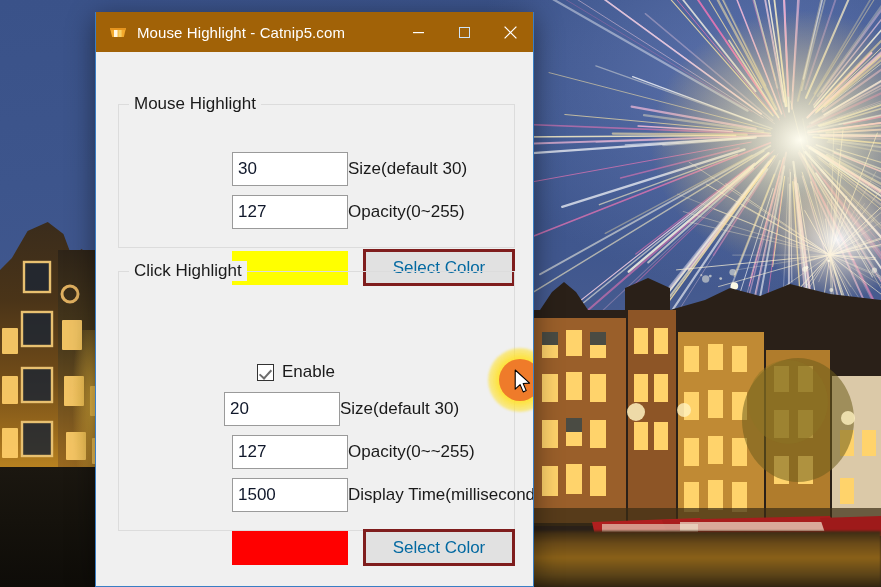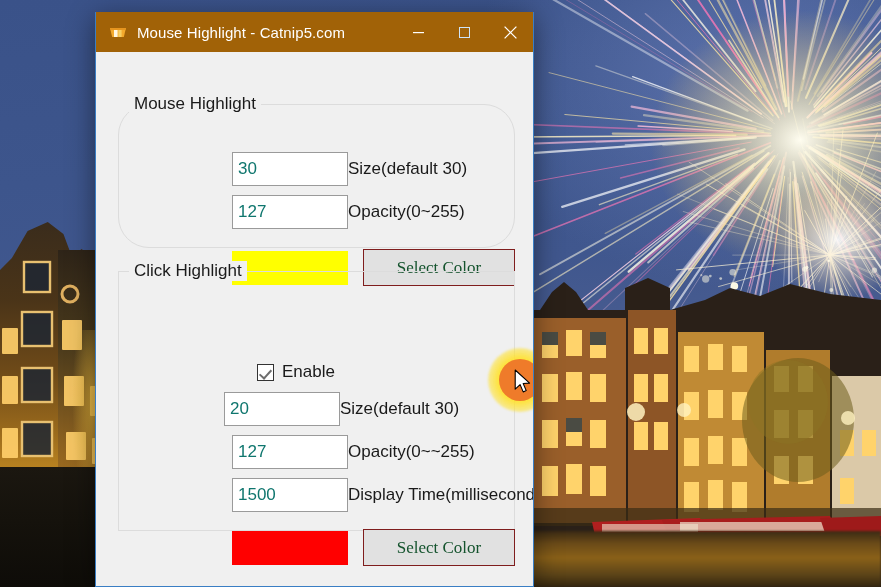--- a/index.html
+++ b/index.html
@@ -80,29 +80,29 @@
   .group .legend{
     position:absolute;top:-11px;left:10px;background:#f0f0f0;padding:0 5px;
     font-size:17px;color:#1a1a1a;white-space:nowrap;
   }
   #group-mouse{top:52px;height:144px;}
   #group-click{top:219px;height:260px;}
 
   .row{position:absolute;display:flex;align-items:center;}
   .tbox{
     width:116px;height:34px;background:#fff;border:1px solid #9a9a9a;
-    box-sizing:border-box;font-size:17px;color:#0f766e;
+    box-sizing:border-box;font-size:17px;color:#0f172a;
     padding:0 0 0 5px;line-height:32px;font-family:"Liberation Sans", sans-serif;
     outline:none;
   }
   .lbl{font-size:17px;color:#1a1a1a;white-space:nowrap;}
   .swatch{width:116px;height:34px;border:0;box-sizing:border-box;}
   .btn{
-    background:#e1e1e1;border:1px solid #7f1d1d;box-sizing:border-box;
-    font-size:17px;color:#14532d;font-family:Liberation Serif, serif;
+    background:#e1e1e1;border:3px solid #7f1d1d;box-sizing:border-box;
+    font-size:17px;color:#0369a1;font-family:Liberation Sans, sans-serif;
     display:flex;align-items:center;justify-content:center;text-align:center;
     line-height:1.15;
   }
 
   .cbwrap{display:flex;align-items:center;}
   .cbox{
     width:17px;height:17px;border:1px solid #333;background:#fff;box-sizing:border-box;
     position:relative;flex:none;
   }
   .cbox::after{
@@ -560,21 +560,21 @@
       <div class="wbtn close">
         <svg width="13" height="13" viewBox="0 0 13 13">
             <path d="M0.6 0.6 L12.4 12.4 M12.4 0.6 L0.6 12.4" stroke="#fff" stroke-width="1.3"></path>
           </svg>
       </div>
     </div>
   </div>
 
   <div class="client">
 
-    <fieldset class="group" id="group-mouse" style="margin:0;padding:0;border-radius:31px;">
+    <fieldset class="group" id="group-mouse" style="margin:0;padding:0;">
       <div class="legend">Mouse Highlight</div>
     </fieldset>
 
     <div class="row" style="left:136px;top:100px;">
       <input class="tbox" type="text" value="30" style="">
       <span class="lbl">Size(default 30)</span>
     </div>
 
     <div class="row" style="left:136px;top:143px;">
       <input class="tbox" type="text" value="127" style="">

